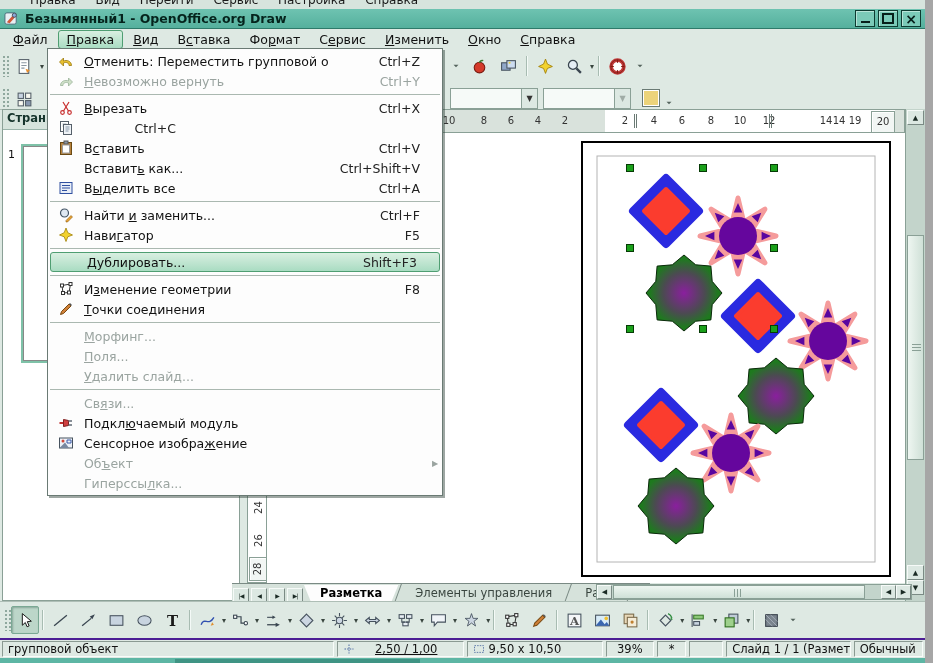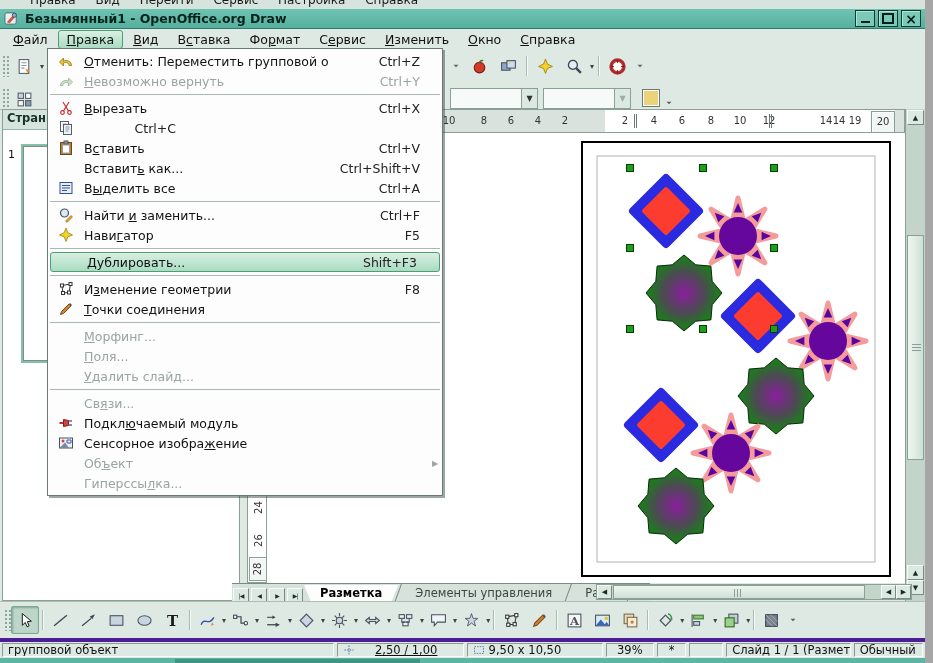--- a/index.html
+++ b/index.html
@@ -66,21 +66,21 @@
   .tab{position:relative;height:17px;line-height:17px;padding:0 16px;font-size:11.5px;color:#39453f;white-space:nowrap;}
   .tab.active{background:#fdfdfd;color:#000;font-weight:bold;clip-path:polygon(0 0,100% 0,calc(100% - 7px) 100%,7px 100%);}
   .tab-slash{width:1px;height:20px;background:#7a8a84;transform:rotate(20deg);}
   #hscroll{left:596px;top:584px;width:316px;height:16px;background:#c3d4cb;border:1px solid #8aa096;box-sizing:border-box;display:flex;}
   #hscroll .track{position:relative;flex:1;}
   #hscroll .thumb{position:absolute;left:1px;top:0;width:252px;height:14px;background:linear-gradient(#eef6f1,#cfe0d7);border:1px solid #8aa096;box-sizing:border-box;}
   .hgrip{position:absolute;left:120px;top:3px;width:8px;height:8px;background:repeating-linear-gradient(90deg,#8aa096 0 1px,transparent 1px 3px);}
   
   #drawbar{left:0;top:601px;width:925px;height:37px;background:#dee9e3;border-top:1px solid #aebeb6;display:flex;align-items:center;padding-left:4px;box-sizing:border-box;}
   
-  #statusbar{left:0;top:638px;width:925px;height:20px;background:#dee9e3;border-top:4px solid #4c1d95;display:flex;align-items:stretch;padding:1px 2px;box-sizing:border-box;font-size:11.5px;}
+  #statusbar{left:0;top:638px;width:925px;height:20px;background:#dee9e3;border-top:2px solid #4c1d95;display:flex;align-items:stretch;padding:1px 2px;box-sizing:border-box;font-size:11.5px;}
   .scell{border:1px solid;border-color:#8a9a92 #f8fcfa #f8fcfa #8a9a92;margin-right:3px;padding:0 5px;display:flex;align-items:center;white-space:nowrap;overflow:hidden;box-sizing:border-box;}
   #bottom-strip{left:0;top:658px;width:925px;height:5px;background:#5db6a4;}
   #bottom-strip .dark{position:absolute;left:175px;top:1px;width:245px;height:4px;background:#3f9484;}
   
   #edit-menu{left:47px;top:48px;width:396px;background:#fdfdfd;border:1px solid #6a7a74;
              box-shadow:2px 2px 0 rgba(40,60,52,.45);padding:2px 0;z-index:100;box-sizing:border-box;}
   .menu-item{height:20px;display:flex;align-items:center;font-size:12.5px;}
   .menu-item .mi-icon{width:36px;display:flex;justify-content:center;align-items:center;}
   .menu-item .mi-label{flex:1;white-space:nowrap;overflow:hidden;}
   .menu-item .mi-short{width:92px;text-align:right;padding-right:12px;color:#222;}

